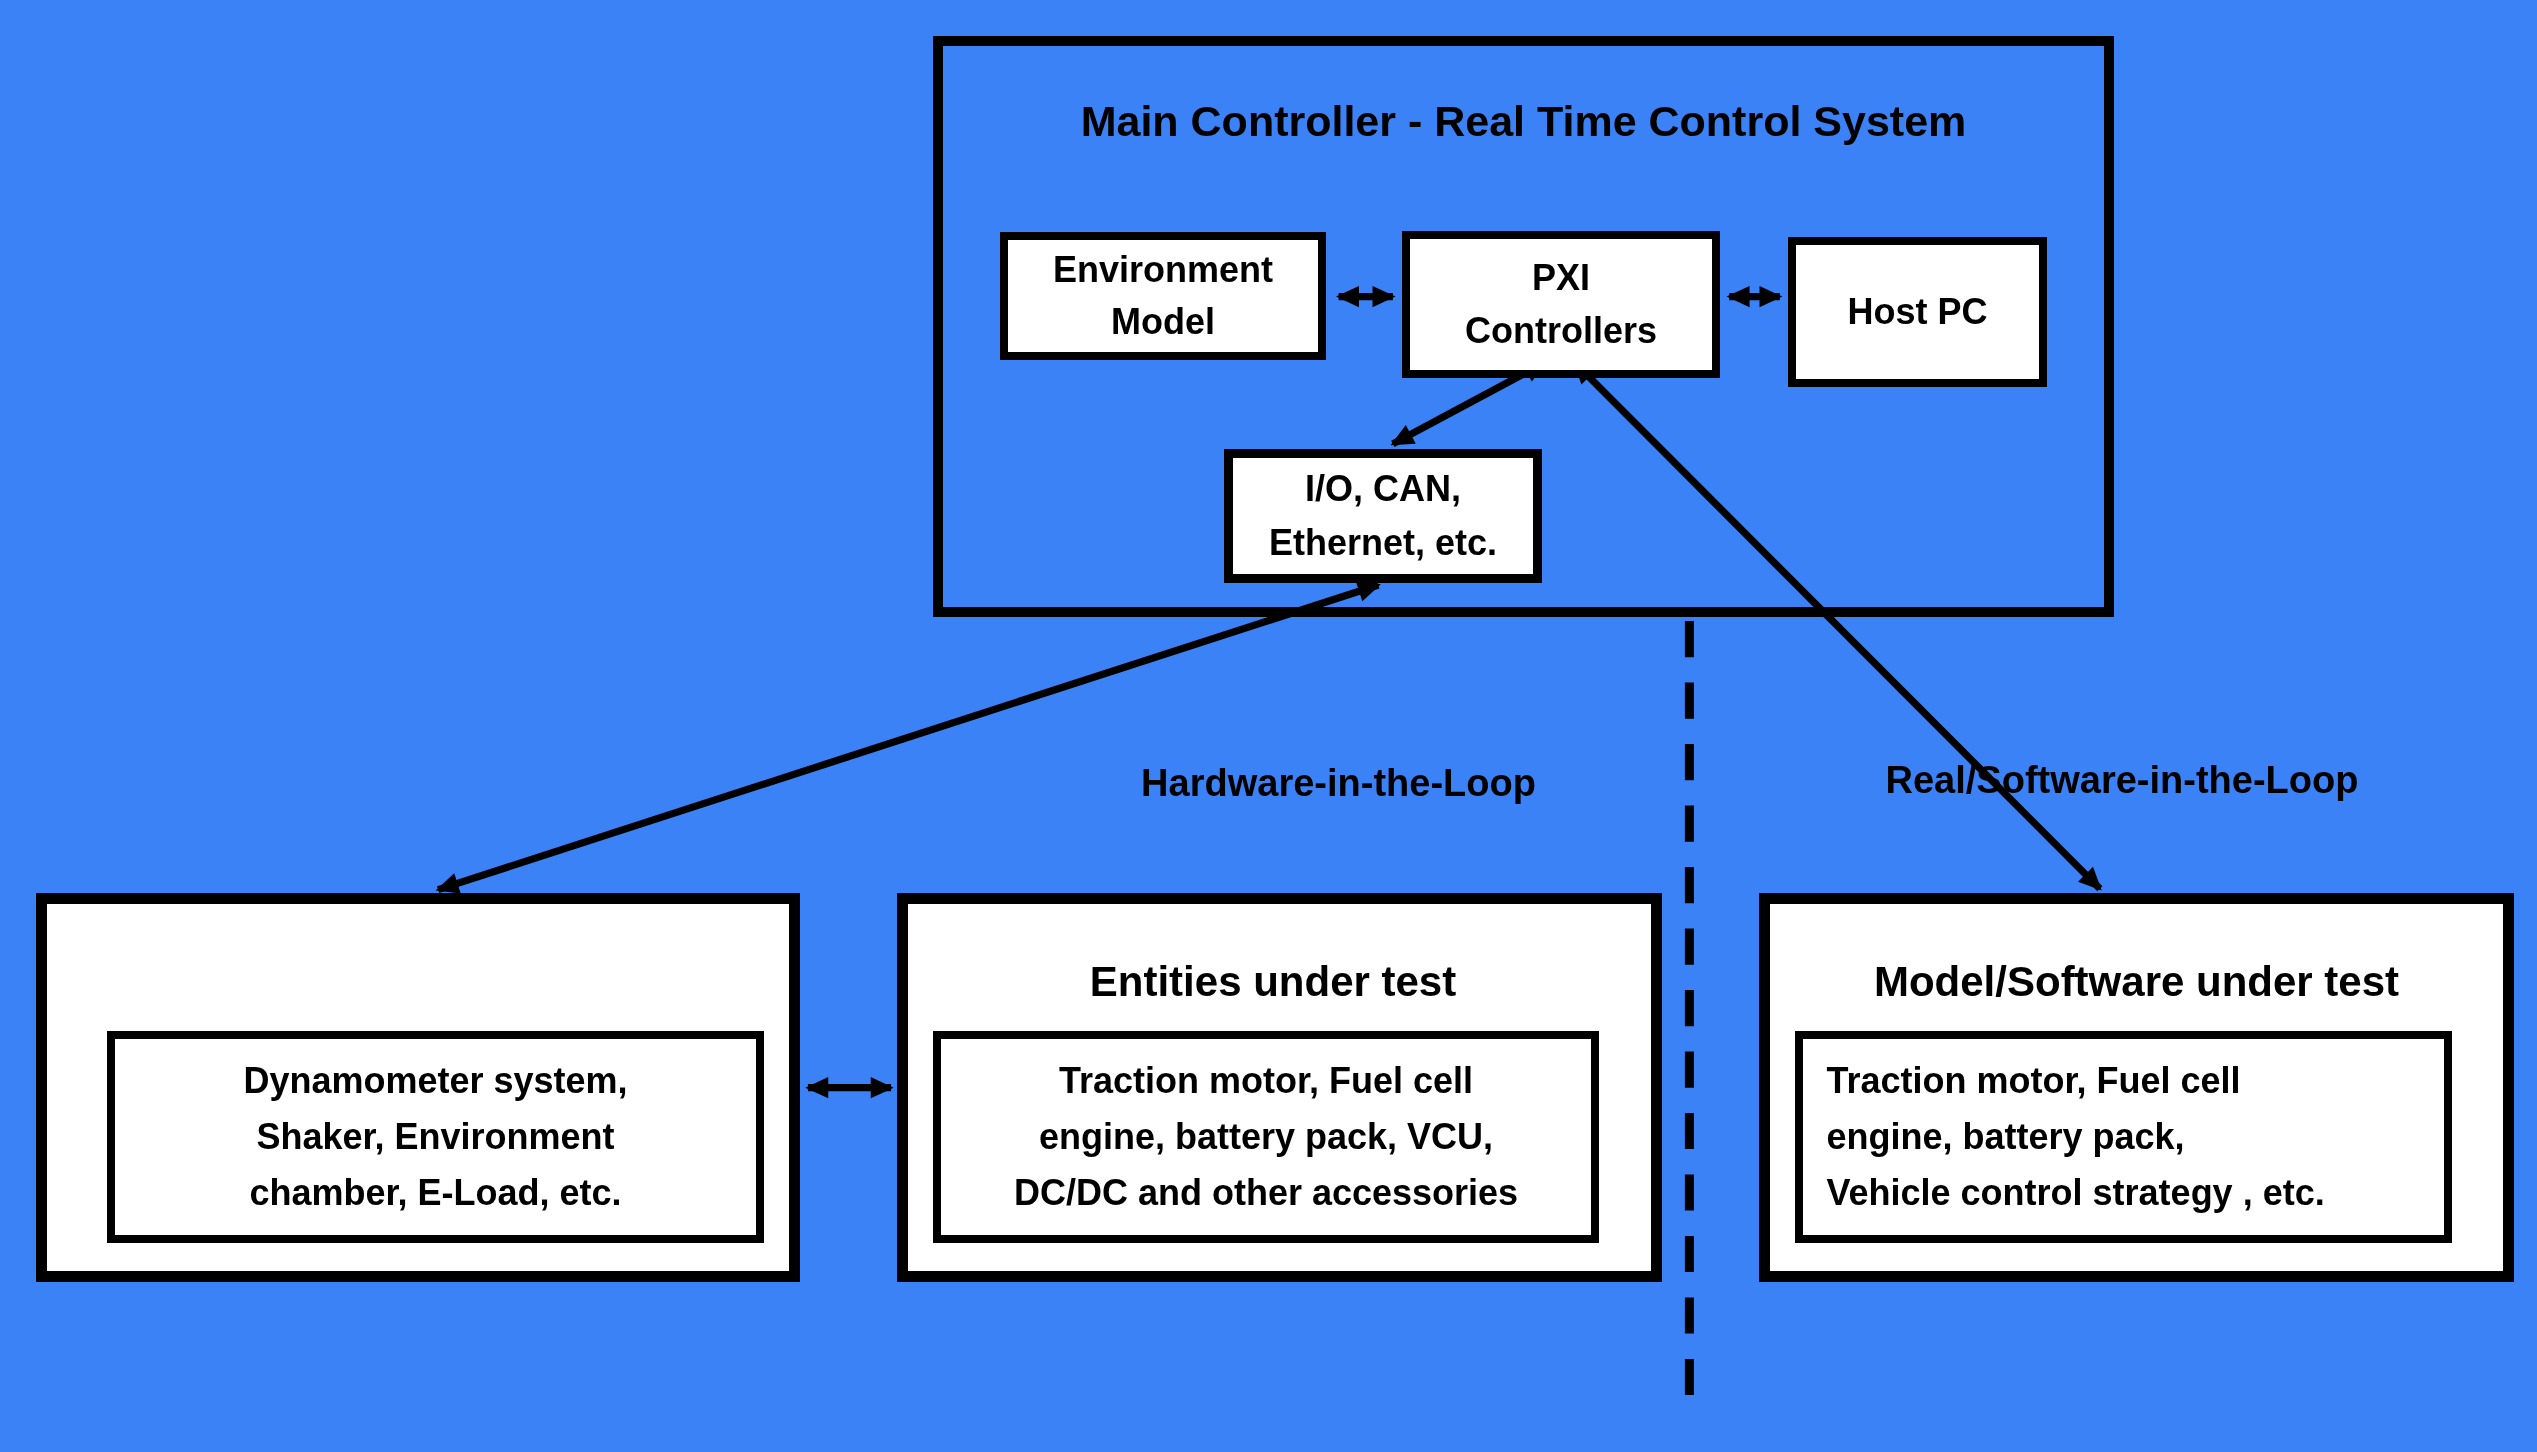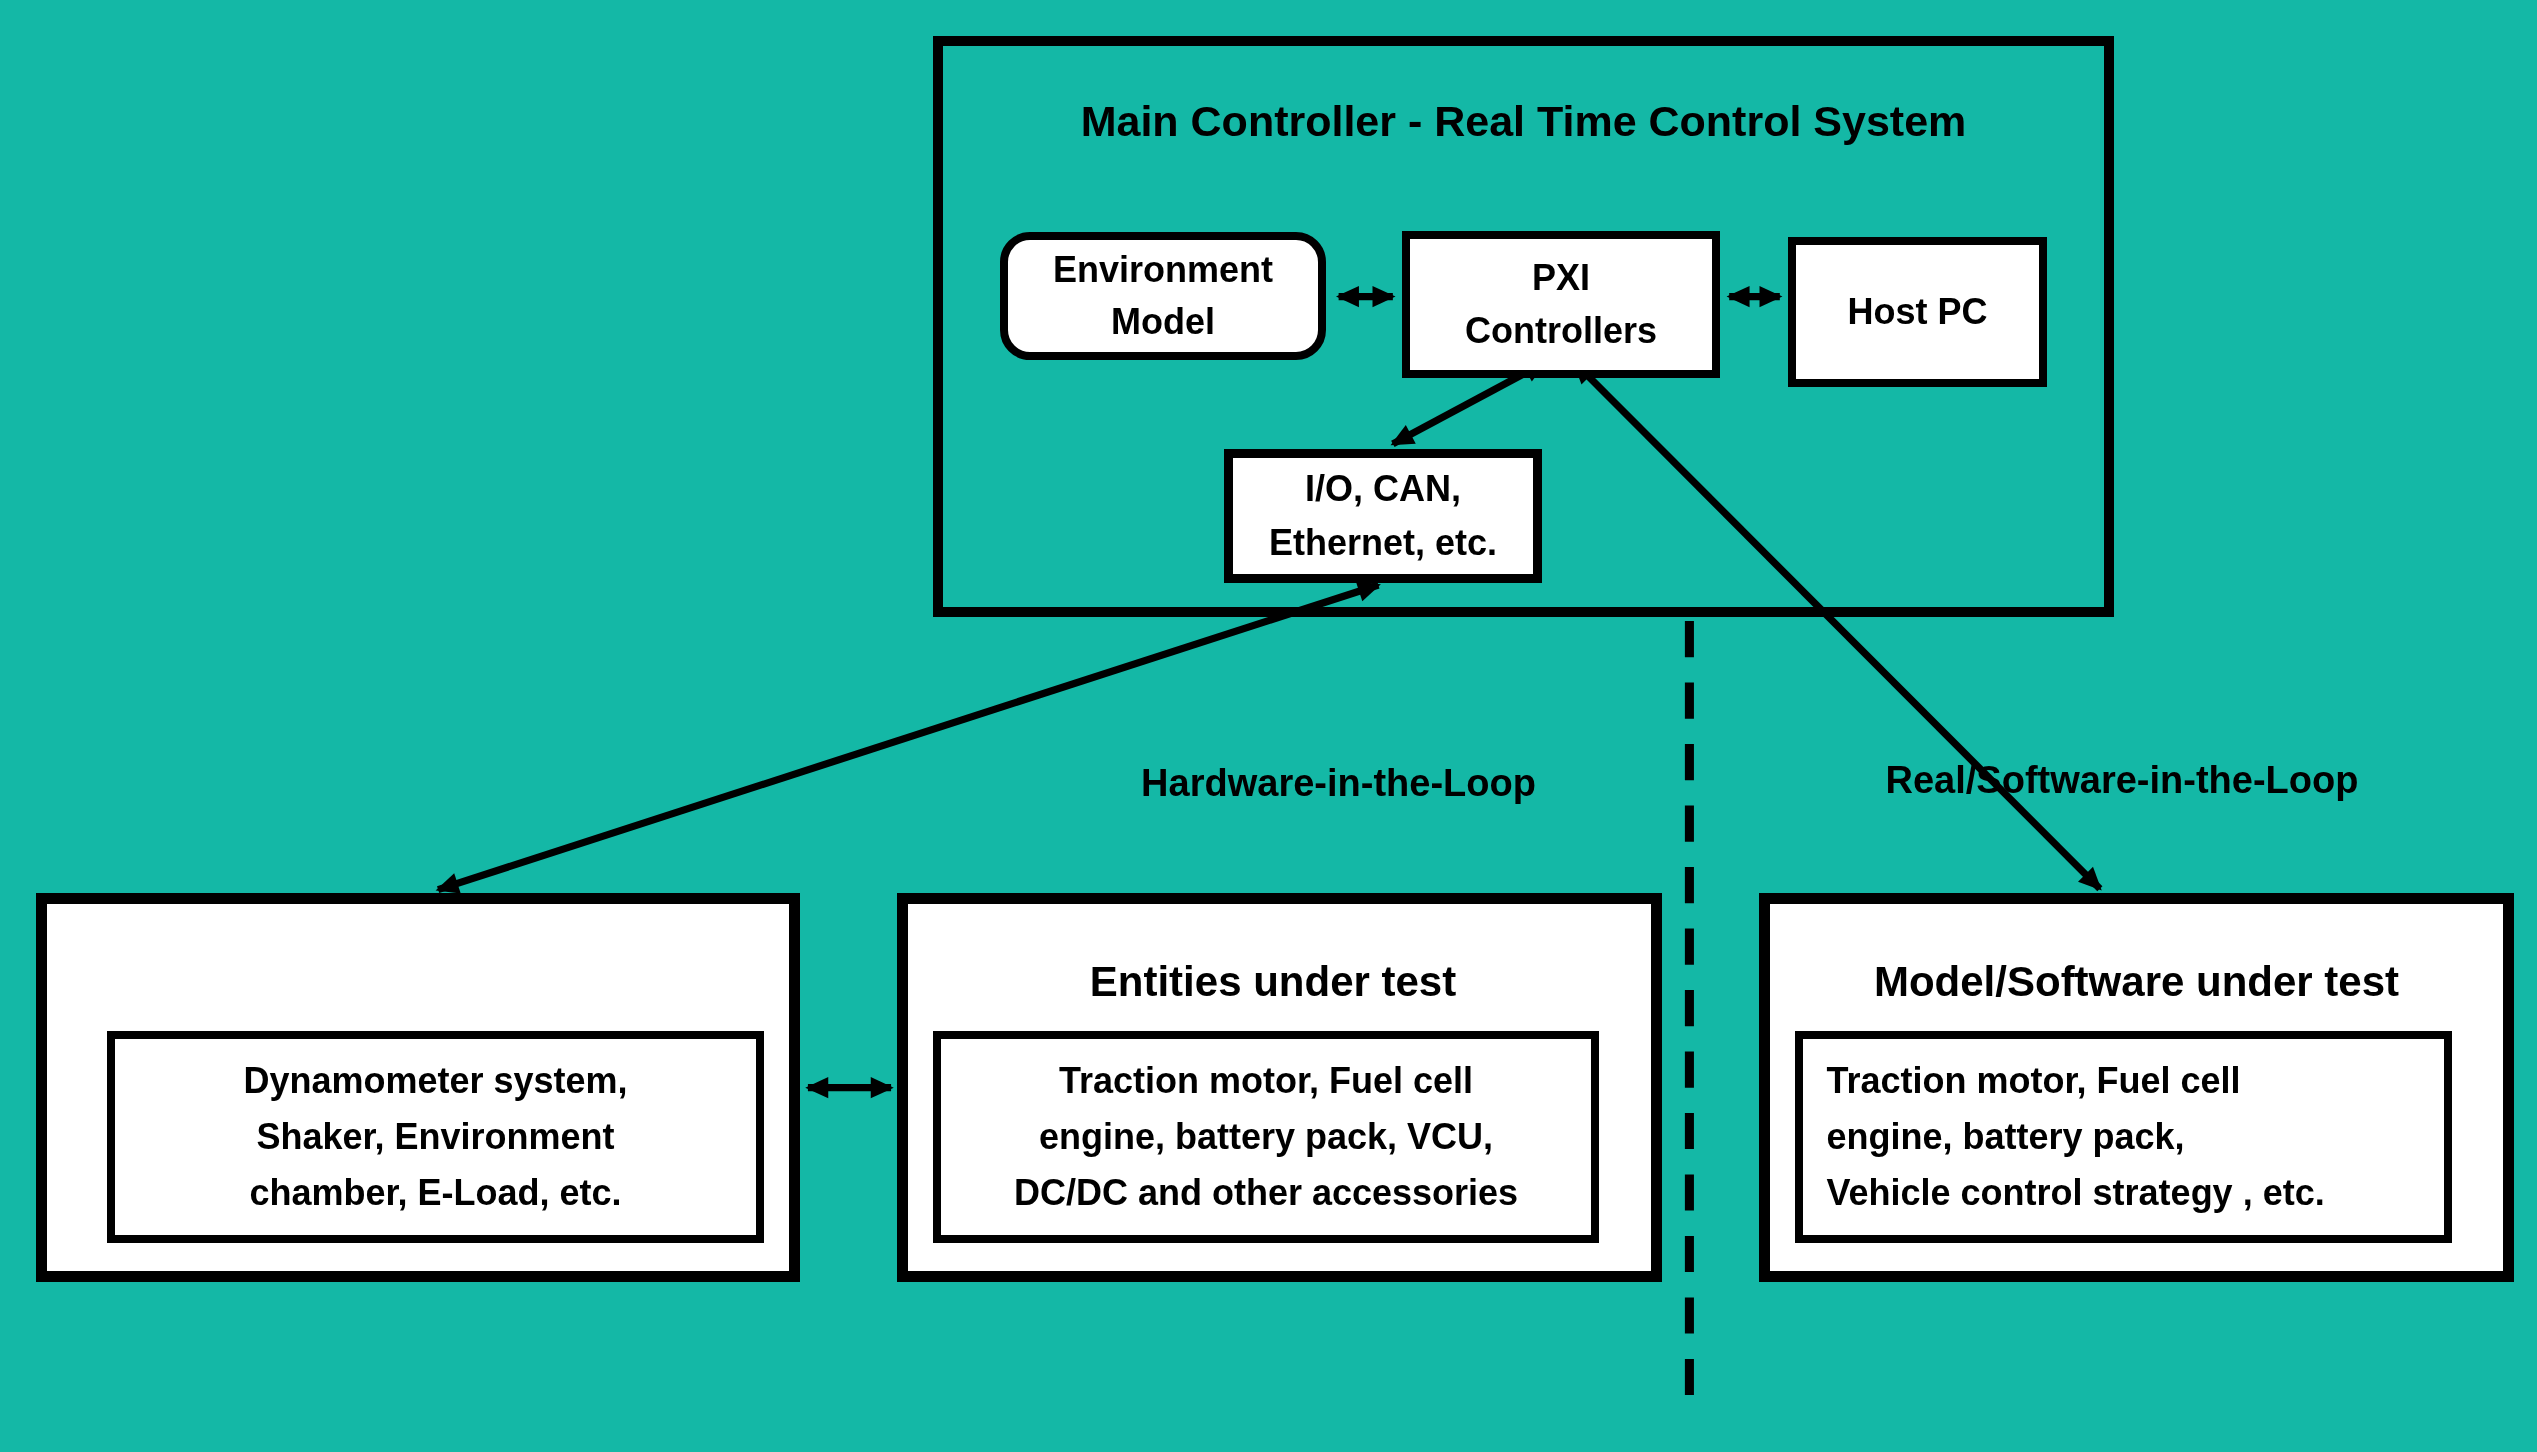--- a/index.html
+++ b/index.html
@@ -1,19 +1,19 @@
 <!DOCTYPE html>
 <html style="font-size:14.5px"><head>
 <meta charset="utf-8">
 <style>
   html,body{margin:0;padding:0;background:#ffffff;}
   #canvas{
     position:relative;
     width:2538px;height:1452px;
-    background:#14b8a6;
+    background:#3b82f6;
     font-family:"Liberation Sans", sans-serif;
     font-weight:bold;
     color:#000;
     overflow:hidden;
   }
   .box{
     position:absolute;box-sizing:border-box;
     border:9px solid #000;background:#ffffff;
     display:flex;align-items:center;justify-content:center;
     text-align:center;
@@ -21,21 +21,21 @@
   .label{
     position:absolute;box-sizing:border-box;
     text-align:center;line-height:1.2;
   }
   #svg-layer{position:absolute;left:0;top:0;pointer-events:none;}
   .multiline{white-space:pre-line;}
 
   
   #main-box{left:933px;top:36px;width:1181px;height:581px;border-width:10px;background:transparent;}
   #main-title{left:933px;top:96px;width:1181px;font-size:43px;}
-  #env-box{left:1000px;top:232px;width:326px;height:128px;border-width:8.1px;font-size:36px;line-height:1.45;border-radius:30px;}
+  #env-box{left:1000px;top:232px;width:326px;height:128px;border-width:8.1px;font-size:36px;line-height:1.45;}
   #pxi-box{left:1402px;top:231px;width:318px;height:147px;border-width:8.1px;font-size:36px;line-height:1.45;}
   #host-box{left:1788px;top:237px;width:259px;height:150px;border-width:8.1px;font-size:36px;}
   #io-box{left:1224px;top:449px;width:318px;height:134px;border-width:9px;font-size:36px;line-height:1.5;}
 
   
   #hil-label{left:1067px;top:761px;width:543px;font-size:38px;}
   #msil-label{left:1809px;top:758px;width:626px;font-size:38px;}
 
   
   .outer-box{border-width:11px;align-items:flex-start;}

